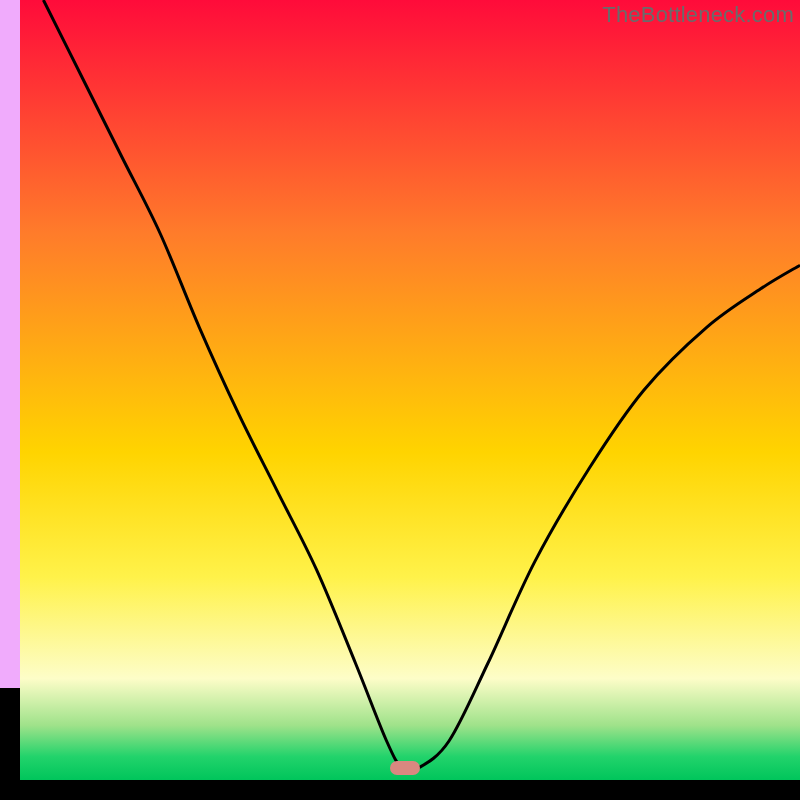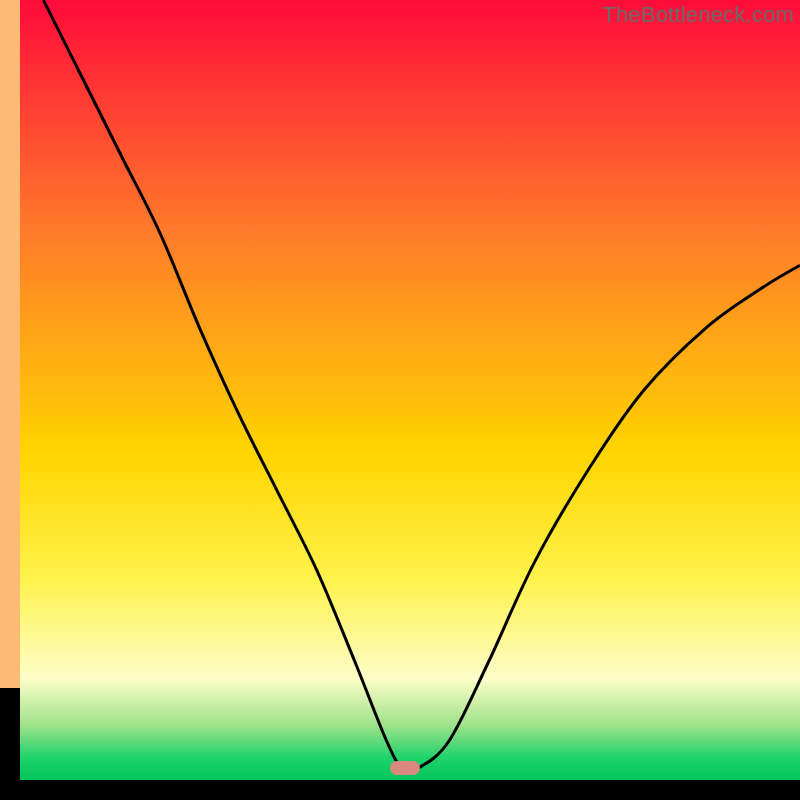--- a/index.html
+++ b/index.html
@@ -8,21 +8,21 @@
     width: 800px;
     height: 800px;
     background: #000;
     overflow: hidden;
     font-family: Arial, Helvetica, sans-serif;
   }
   .stage {
     position: relative;
     width: 800px;
     height: 688px;
-    background: #fdba74;
+    background: #f0abfc;
   }
   .plot {
     position: absolute;
     left: 20px;
     top: 0;
     width: 780px;
     height: 780px;
   }
   .gradient {
     position: absolute;

